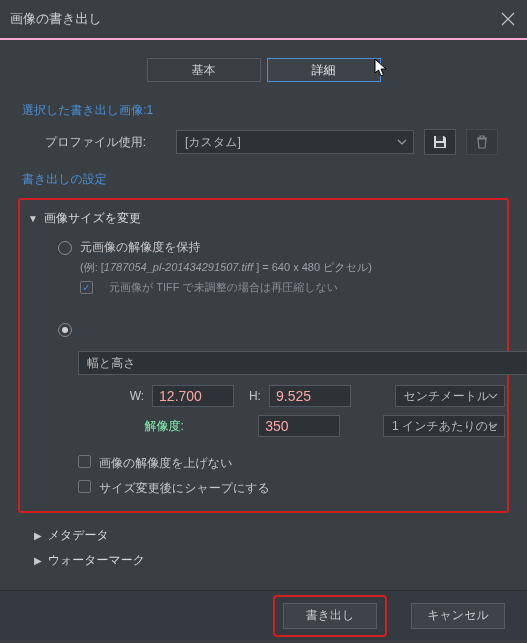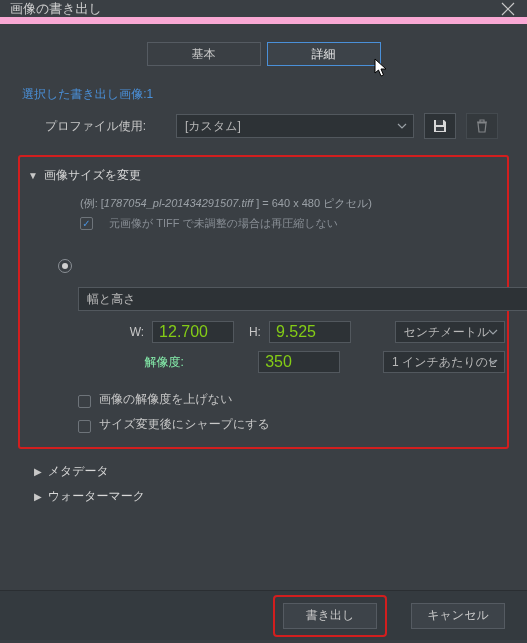--- a/index.html
+++ b/index.html
@@ -1,18 +1,18 @@
 <!DOCTYPE html>
 <html><head>
 <meta charset="utf-8">
 <style>
 * { box-sizing: border-box; margin: 0; padding: 0; font-family: "Yu Gothic UI","Meiryo",sans-serif; -webkit-font-smoothing: antialiased; }
 body { background:#3a3f44; color:#c8c8c8; font-size:12px; width:527px; height:643px; overflow:hidden; position:relative; }
 
-.titlebar { height:24px; display:flex; align-items:center; padding:0 10px; border-bottom:7px solid #f9a8d4; }
+.titlebar { height:40px; display:flex; align-items:center; padding:0 10px; border-bottom:2px solid #f9a8d4; }
 .titlebar .title { flex:1; color:#d0d0d0; font-size:13px; }
 .close-x { width:18px; height:18px; stroke:#9aa0a6; }
 
 .tabs { display:flex; justify-content:center; gap:6px; padding:18px 0 14px; }
 .tab { width:114px; height:24px; display:flex; align-items:center; justify-content:center; border:1px solid #555b62; color:#c8c8c8; cursor:pointer; }
 .tab.active { border:1px solid #4a90d9; color:#e8e8e8; background:#3d4349; }
 .cursor { position:absolute; left:374px; top:58px; width:16px; height:22px; }
 
 .content { padding:0 18px; }
 
@@ -41,25 +41,25 @@
 .subtext .ital { font-style:italic; }
 .chk-inline { display:flex; align-items:center; gap:16px; padding-left:22px; margin-top:4px; color:#888e95; font-size:11px; }
 .chk { width:13px; height:13px; border:1px solid #6e747a; border-radius:2px; display:inline-flex; align-items:center; justify-content:center; }
 .chk.on::after { content:"✓"; font-size:10px; color:#4a90d9; }
 
 .fit-block { padding-left:56px; }
 .fit-dd { width:473px; margin:6px 0 10px 0; }
 .grid-row { display:flex; align-items:center; gap:8px; margin-bottom:8px; }
 .grid-row .flab { width:70px; text-align:right; color:#c8c8c8; }
 .grid-row .flab2 { width:20px; text-align:right; color:#c8c8c8; }
-.numbox { width:82px; height:22px; background:#2d3236; border:1px solid #52585e; color:#84cc16; padding:0 6px; font-size:16px; }
+.numbox { width:82px; height:22px; background:#2d3236; border:1px solid #52585e; color:#fca5a5; padding:0 6px; font-size:14px; }
 .unit-dd { width:116px; height:22px; }
 .res-row .flab-res { width:202px; text-align:center; color:#86efac; }
 
-.chk-row { display:flex; align-items:flex-end; gap:8px; padding:4px 0 4px 56px; }
+.chk-row { display:flex; align-items:flex-start; gap:8px; padding:4px 0 4px 56px; }
 
 .acc-secondary { padding:4px 16px; }
 
 .footer { position:absolute; left:0; right:0; bottom:3px; height:50px; border-top:1px solid #2a2e32; background:#343a3f; display:flex; align-items:center; justify-content:flex-end; gap:24px; padding:0 22px; }
 .footer .btn { width:94px; height:26px; display:flex; align-items:center; justify-content:center; background:#3d4349; border:1px solid #555b62; cursor:pointer; }
 .btn-red-wrap { border:2px solid #d21e1e; border-radius:4px; padding:6px 8px; }
 
 svg { display:block; }
 .chev svg { width:10px; height:10px; }
 </style>
@@ -104,28 +104,33 @@
           <rect x="4" y="9" width="8" height="4" fill="#3a3f44"></rect>
         </svg>
     </div>
     <div class="icon-btn disabled">
       <svg width="16" height="16" viewBox="0 0 16 16">
           <path d="M4 5 H12 L11 14 H5 Z M3 4 H13 M6 4 V2 H10 V4" fill="none" stroke="#d8d8d8" stroke-width="1.2"></path>
         </svg>
     </div>
   </div>
 
+  <div class="section-title">書き出しの設定</div>
 
   <div class="panel-red">
     <div class="accordion">
       <span class="tri">▼</span>
       <span class="acc-label">画像サイズを変更</span>
     </div>
 
     <div class="radio-block">
+      <div class="radio-row">
+        <span class="radio"></span>
+          <span>元画像の解像度を保持</span>
+      </div>
       <div class="subtext">
         <span>(例: [</span><span class="ital">1787054_pl-201434291507.tiff</span><span> ] =  640 x 480 ピクセル)</span>
       </div>
       <div class="chk-inline">
         <span class="chk on"></span>
           <span>元画像が TIFF で未調整の場合は再圧縮しない</span>
       </div>
     </div>
 
     <div class="radio-block" style="margin-top:14px;">

